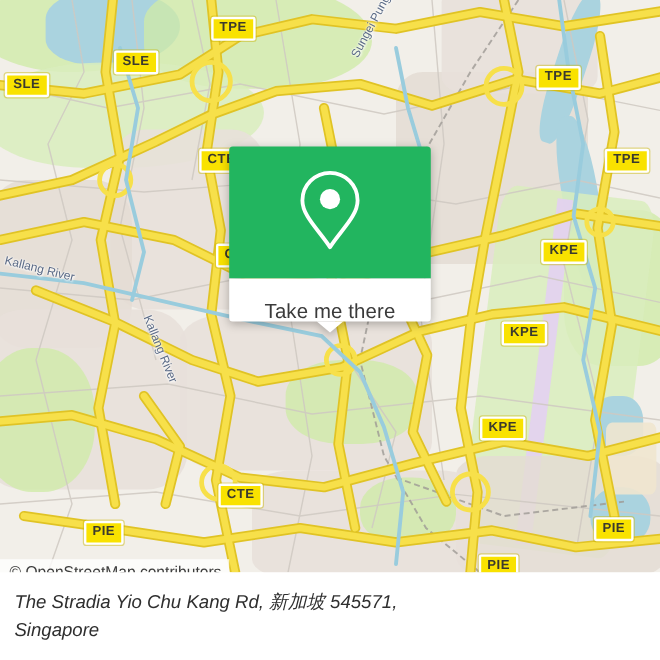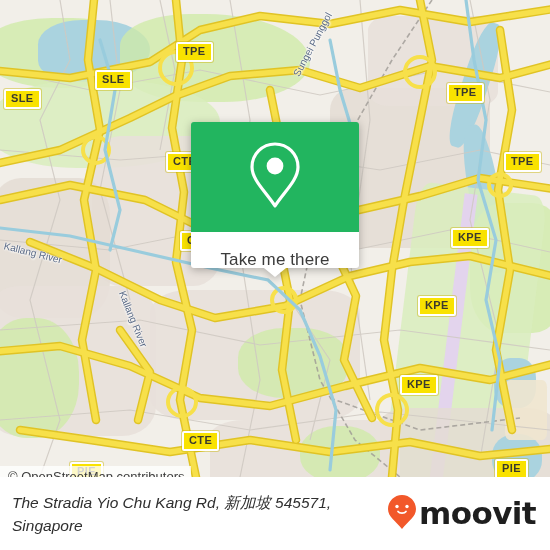--- a/index.html
+++ b/index.html
@@ -19,21 +19,21 @@
   }
 
   
   #map {
     position: absolute;
     left: 0; top: 0;
     width: 550px; height: 477px;
     overflow: hidden;
     background: #f2efe9;
   }
-  .maplayer { position: absolute; left:0; top:0; width:550px; height:477px;margin-top:28px; }
+  .maplayer { position: absolute; left:0; top:0; width:550px; height:477px; }
 
   
   .blob { position: absolute; }
   .green  { background: #cfeaa8; opacity: .78; }
   .green2 { background: #d9edbd; opacity: .85; }
   .urban  { background: #e8e0da; opacity: .9; }
   .urban2 { background: #e4dcd4; opacity: .85; }
   .water  { background: #aad3df; }
   .sand   { background: #f0e6cf; opacity:.9; }
 
@@ -303,26 +303,15 @@
       <div class="white-foot">
         <span class="cta-label">Take me there</span>
         <span class="tail"></span>
       </div>
     </div>
 
   </div>
 
   <div id="footer">
     <div id="footer-text">The Stradia Yio Chu Kang Rd, 新加坡 545571, Singapore</div>
-    <div id="brand">
-      <span>
-        <svg width="30" height="36" viewBox="0 0 30 36" aria-hidden="true">
-          <path d="M15 1 C7.3 1 1 7.3 1 15 C1 23 9 27 15 35 C21 27 29 23 29 15 C29 7.3 22.7 1 15 1 Z" fill="#f2582a"></path>
-          <circle cx="10" cy="12.5" r="1.7" fill="#ffffff"></circle>
-          <circle cx="20" cy="12.5" r="1.7" fill="#ffffff"></circle>
-          <path d="M11 17.5 C12.4 19.6 17.6 19.6 19 17.5" fill="none" stroke="#ffffff" stroke-width="1.7" stroke-linecap="round"></path>
-        </svg>
-      </span>
-      <span class="wordmark">moovit</span>
-    </div>
   </div>
 
 </div>
 
 </body></html>

